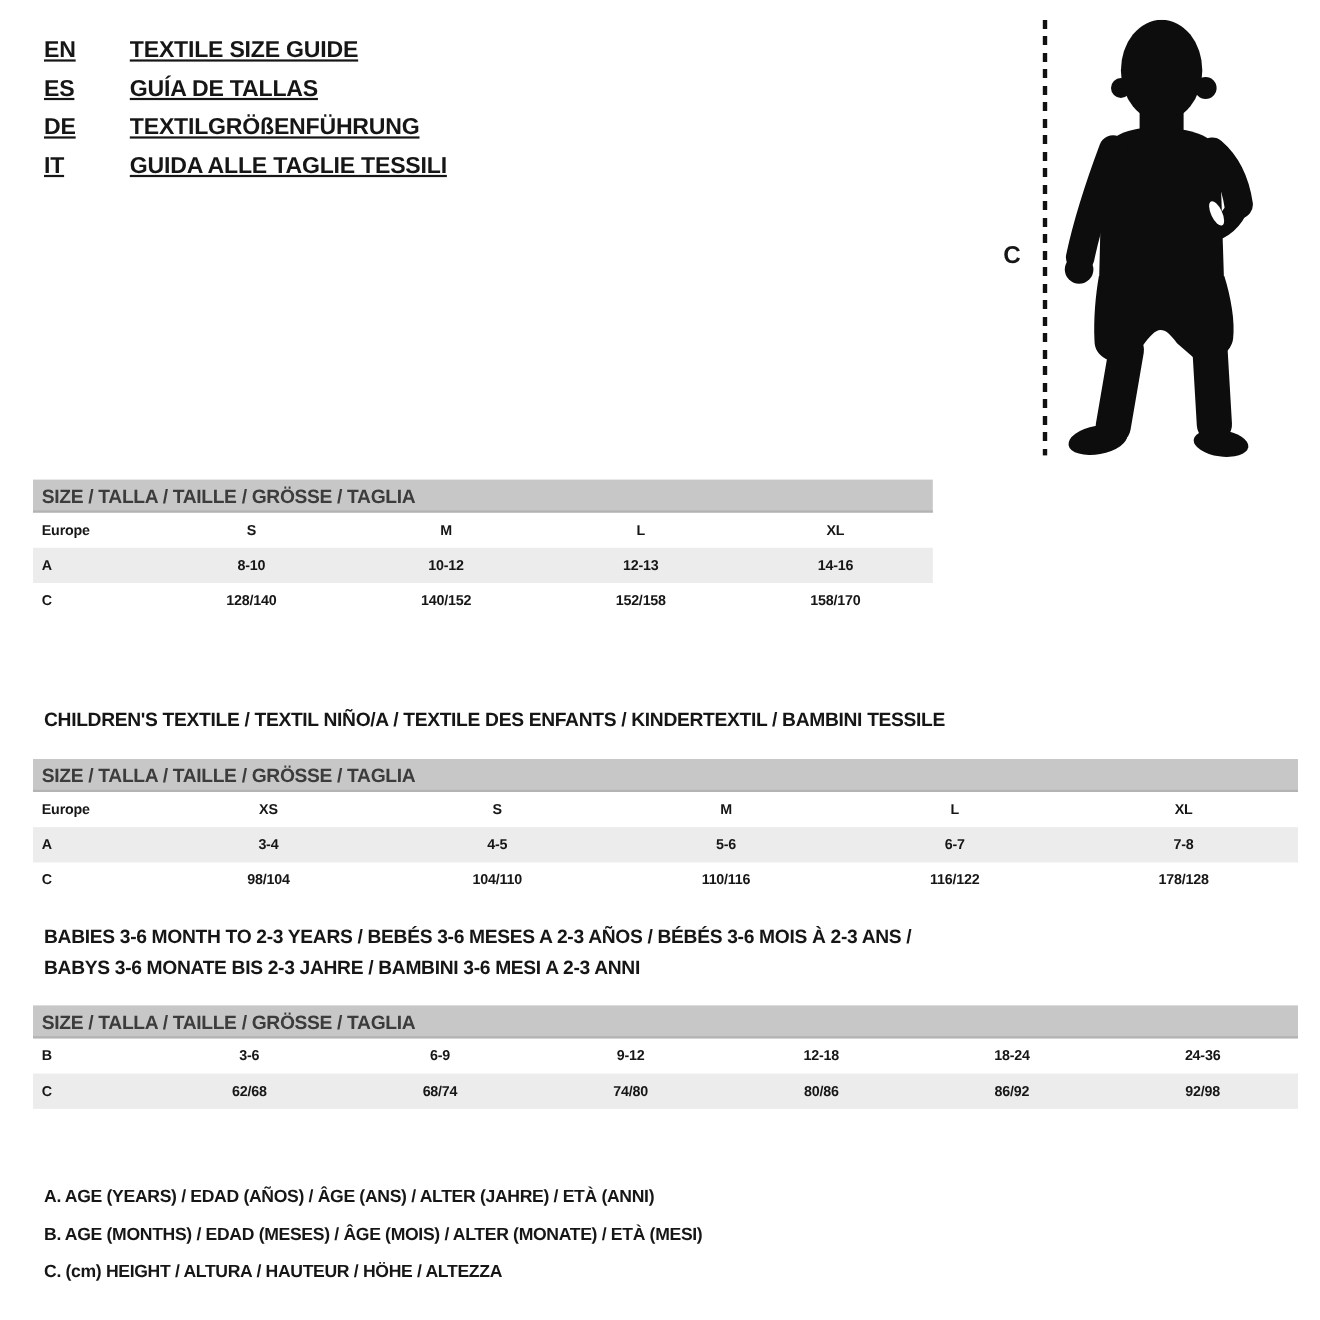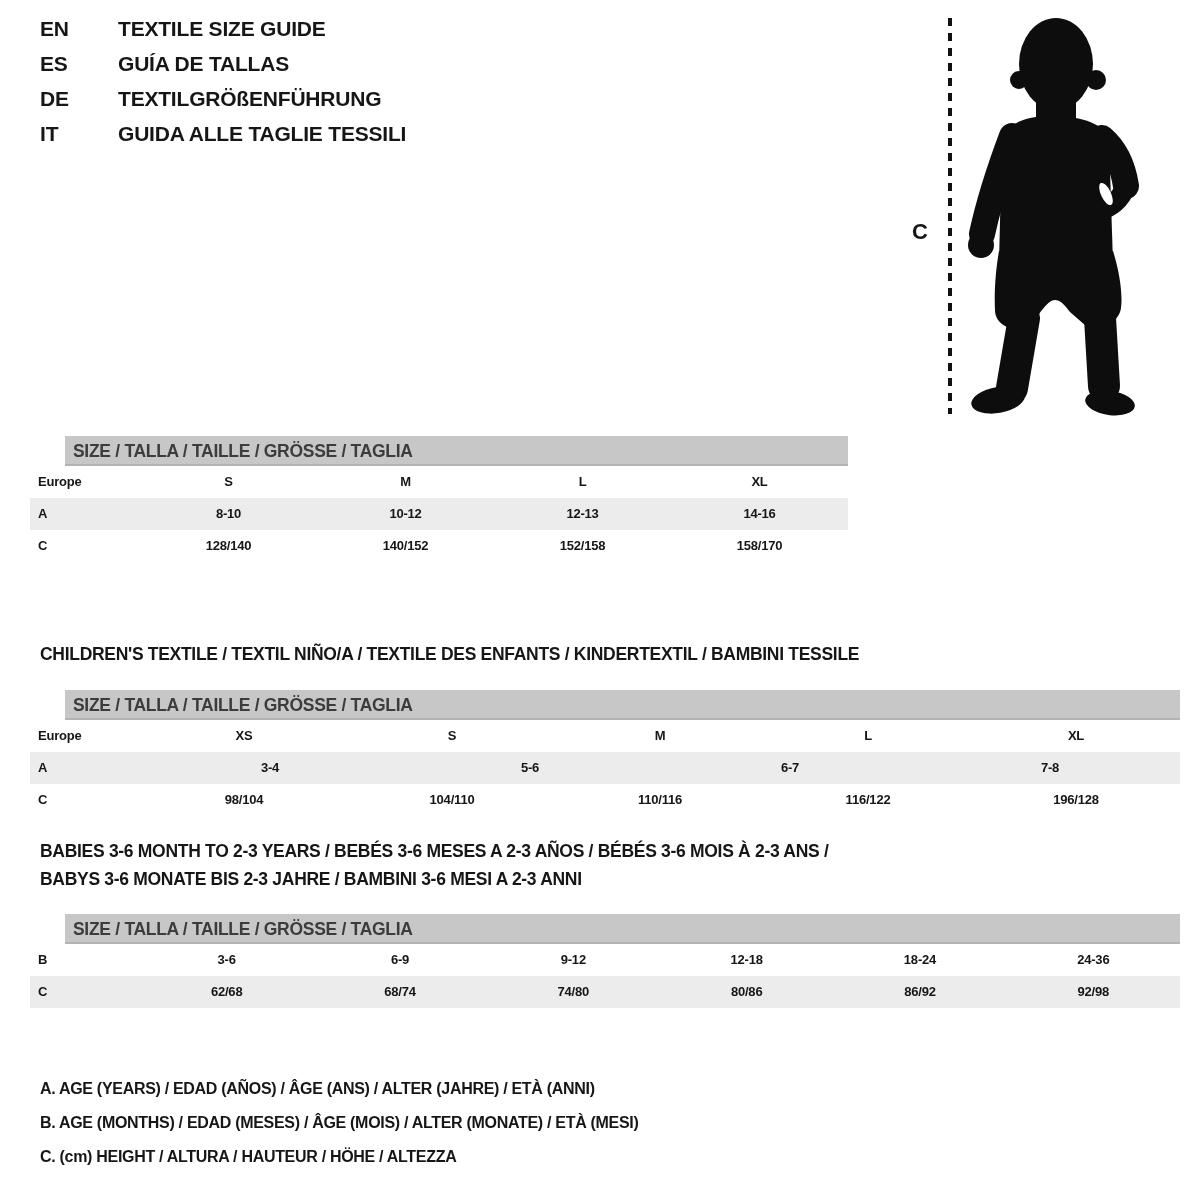--- a/index.html
+++ b/index.html
@@ -5,21 +5,21 @@
   html,body{margin:0;padding:0;background:#ffffff;}
   .page{
     position:relative;
     width:1200px;height:1200px;
     background:#ffffff;
     font-family:"Liberation Sans",sans-serif;
     color:#161616;
     overflow:hidden;
   }
   
-  .lang-block{position:absolute;left:40px;top:11px;}
+  .lang-block{position:absolute;left:40px;top:28px;text-decoration:underline;}
   .lang-row{display:flex;line-height:35px;font-size:21px;font-weight:700;letter-spacing:-0.2px;}
   .lang-code{width:78px;flex:0 0 78px;}
   .lang-label{white-space:nowrap;}
 
   
   .measure-line{
     position:absolute;left:948px;top:18px;width:4px;height:396px;
     background:repeating-linear-gradient(to bottom,#111 0 8px,transparent 8px 15px);
   }
   .measure-label{position:absolute;left:912px;top:219px;font-size:22px;font-weight:700;}
@@ -36,21 +36,21 @@
   }
   .section-children .section-title{margin-bottom:25px;}
   .section-babies .section-title{margin-bottom:21px;line-height:28px;white-space:normal;}
   .title-line{display:block;white-space:nowrap;}
 
   
   .size-table{width:100%;}
   .table-header{
     height:30px;line-height:30px;background:#c7c7c7;color:#3c3c3c;
     padding-left:8px;box-sizing:border-box;font-size:17.5px;font-weight:700;
-    letter-spacing:-0.3px;border-bottom:2px solid #b3b3b3;white-space:nowrap;overflow:hidden;margin-left:35px;
+    letter-spacing:-0.3px;border-bottom:2px solid #b3b3b3;white-space:nowrap;overflow:hidden;
   }
   .t-row{display:flex;height:32px;line-height:32px;font-size:13px;font-weight:700;letter-spacing:-0.2px;}
   .t-row.shaded{background:#ececec;}
   .t-label{flex:0 0 110px;width:110px;padding-left:8px;box-sizing:border-box;text-align:left;}
   .t-cell{flex:1;text-align:center;}
 
   
   .legend{position:absolute;left:40px;top:1072px;}
   .legend-line{font-size:16px;font-weight:700;line-height:34px;letter-spacing:-0.3px;white-space:nowrap;}
 </style>
@@ -137,31 +137,32 @@
         <span class="t-label">Europe</span>
         <span class="t-cell">XS</span>
         <span class="t-cell">S</span>
         <span class="t-cell">M</span>
         <span class="t-cell">L</span>
         <span class="t-cell">XL</span>
       </div>
       <div class="t-row shaded">
         <span class="t-label">A</span>
         <span class="t-cell">3-4</span>
+        <span class="t-cell">4-5</span>
         <span class="t-cell">5-6</span>
         <span class="t-cell">6-7</span>
         <span class="t-cell">7-8</span>
       </div>
       <div class="t-row">
         <span class="t-label">C</span>
         <span class="t-cell">98/104</span>
         <span class="t-cell">104/110</span>
         <span class="t-cell">110/116</span>
         <span class="t-cell">116/122</span>
-        <span class="t-cell">196/128</span>
+        <span class="t-cell">178/128</span>
       </div>
     </div>
   </div>
 
   <div class="section section-babies">
     <div class="section-title">
       <span class="title-line">BABIES 3-6 MONTH TO 2-3 YEARS / BEBÉS 3-6 MESES A 2-3 AÑOS / BÉBÉS 3-6 MOIS À 2-3 ANS /</span>
       <span class="title-line">BABYS 3-6 MONATE BIS 2-3 JAHRE / BAMBINI 3-6 MESI A 2-3 ANNI</span>
     </div>
     <div class="size-table">

